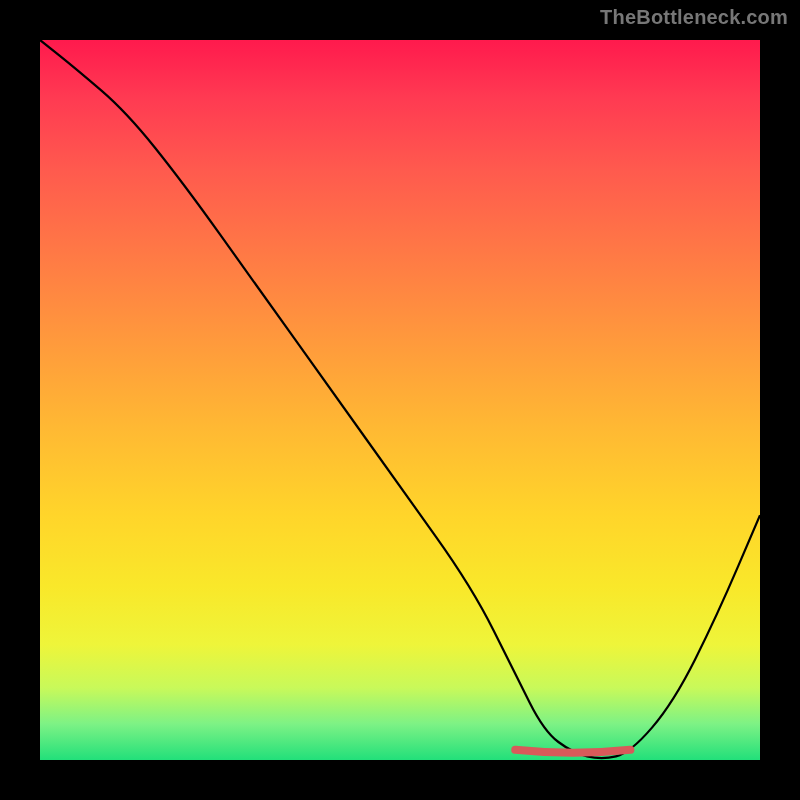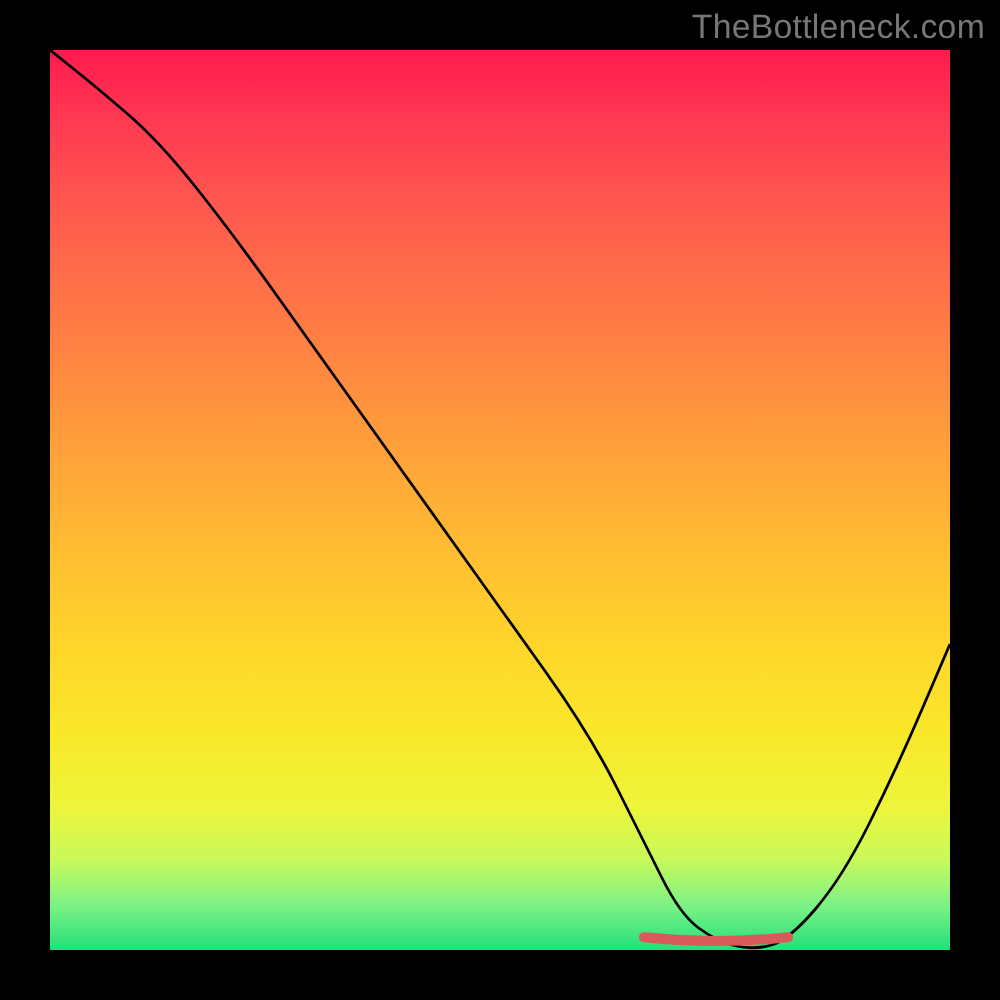--- a/index.html
+++ b/index.html
@@ -29,22 +29,22 @@
       #eef53a 84%,
       #c8f95a 90%,
       #7df285 95%,
       #22e07a 100%);
   }
   .watermark {
     position: absolute;
     top: 6px;
     right: 12px;
     color: #777;
-    font-size: 27px;
-    font-weight: 400;
+    font-size: 20px;
+    font-weight: 700;
     letter-spacing: 0.2px;
     user-select: none;
     margin-left: 47px;
   }
   svg.curve {
     position: absolute;
     left: 0;
     top: 0;
     width: 720px;
     height: 720px;

